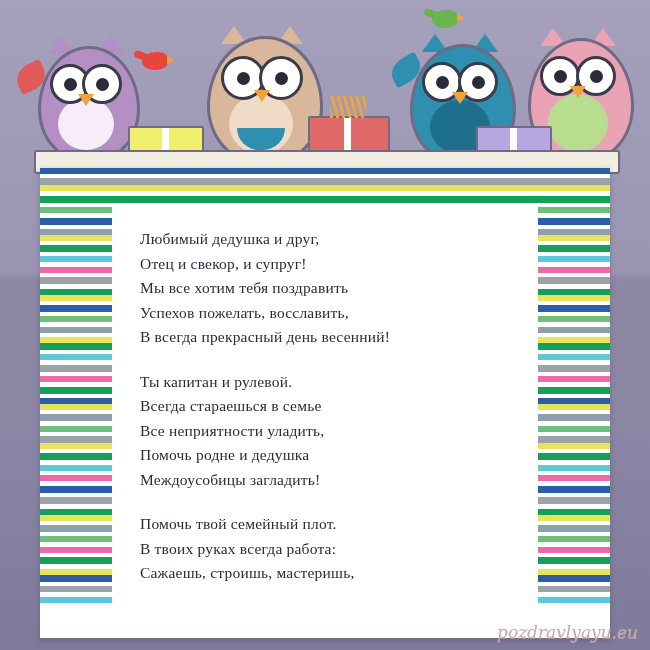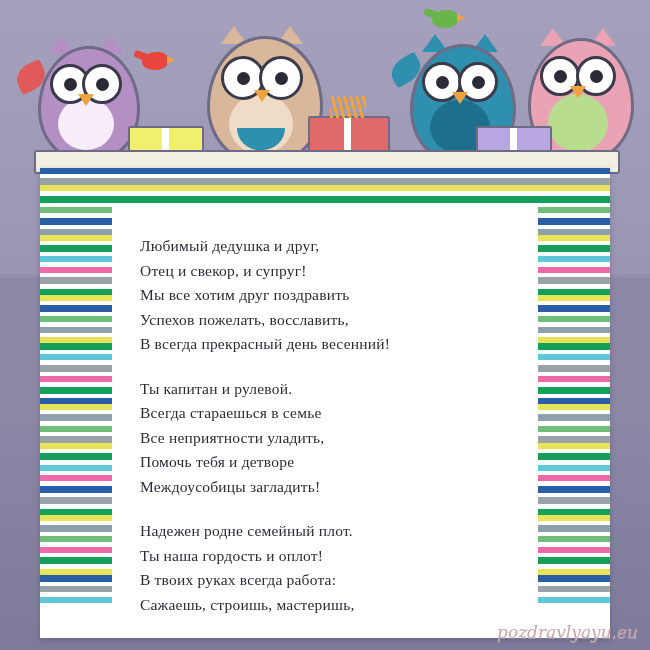--- a/index.html
+++ b/index.html
@@ -30,21 +30,21 @@
     position:absolute;left:72px;top:36px;width:426px;height:420px;
     background:#ffffff;
   }
   .poem{
     position:absolute;left:0;top:0;width:100%;height:100%;
     padding:22px 26px 0 28px;box-sizing:border-box;
     color:#2b2b3a;font-size:15.5px;line-height:24.5px;
     font-family:"Liberation Serif", serif;
     letter-spacing:.2px;
   }
-  .poem p{margin:8px 0 20px 0;}
+  .poem p{margin:1px 0 20px 0;}
   .poem .ln{display:block;white-space:nowrap;}
   
   .rail{position:absolute;left:40px;width:570px;}
   .rail.blue{top:168px;height:8px;background:#2a5fa8;}
   .rail.grey{top:176px;height:9px;background:#9aa3a8;}
   .rail.blue2{top:185px;height:7px;background:#2a5fa8;}
   .rail.yellow{top:192px;height:7px;background:#e8e45a;}
   
   .shelf{
     position:absolute;left:34px;top:150px;width:582px;height:20px;
@@ -254,34 +254,33 @@
         <i style="top: 418px; height: 6px; background: rgb(154, 163, 168);"></i>
         <i style="top: 424px; height: 5px; background: rgb(255, 255, 255);"></i>
         <i style="top: 429px; height: 6px; background: rgb(94, 200, 216);"></i>
         <i style="top: 435px; height: 5px; background: rgb(255, 255, 255);"></i>
       </div>
     <div class="panel">
       <div class="poem" id="poem">
           <p>
             <span class="ln">Любимый дедушка и друг,</span>
             <span class="ln">Отец и свекор, и супруг!</span>
-            <span class="ln">Мы все хотим друг поздравить</span>
+            <span class="ln">Мы все хотим тебя поздравить</span>
             <span class="ln">Успехов пожелать, восславить,</span>
             <span class="ln">В всегда прекрасный день весенний!</span>
           </p>
           <p>
             <span class="ln">Ты капитан и рулевой.</span>
             <span class="ln">Всегда стараешься в семье</span>
             <span class="ln">Все неприятности уладить,</span>
-            <span class="ln">Помочь тебя и детворе</span>
+            <span class="ln">Помочь родне и дедушка</span>
             <span class="ln">Междоусобицы загладить!</span>
           </p>
           <p>
-            <span class="ln">Надежен родне семейный плот.</span>
-            <span class="ln">Ты наша гордость и оплот!</span>
+            <span class="ln">Помочь твой семейный плот.</span>
             <span class="ln">В твоих руках всегда работа:</span>
             <span class="ln">Сажаешь, строишь, мастеришь,</span>
           </p>
         </div>
     </div>
   </div>
 
   <div class="watermark">pozdravlyayu.eu</div>
 </div>
 

